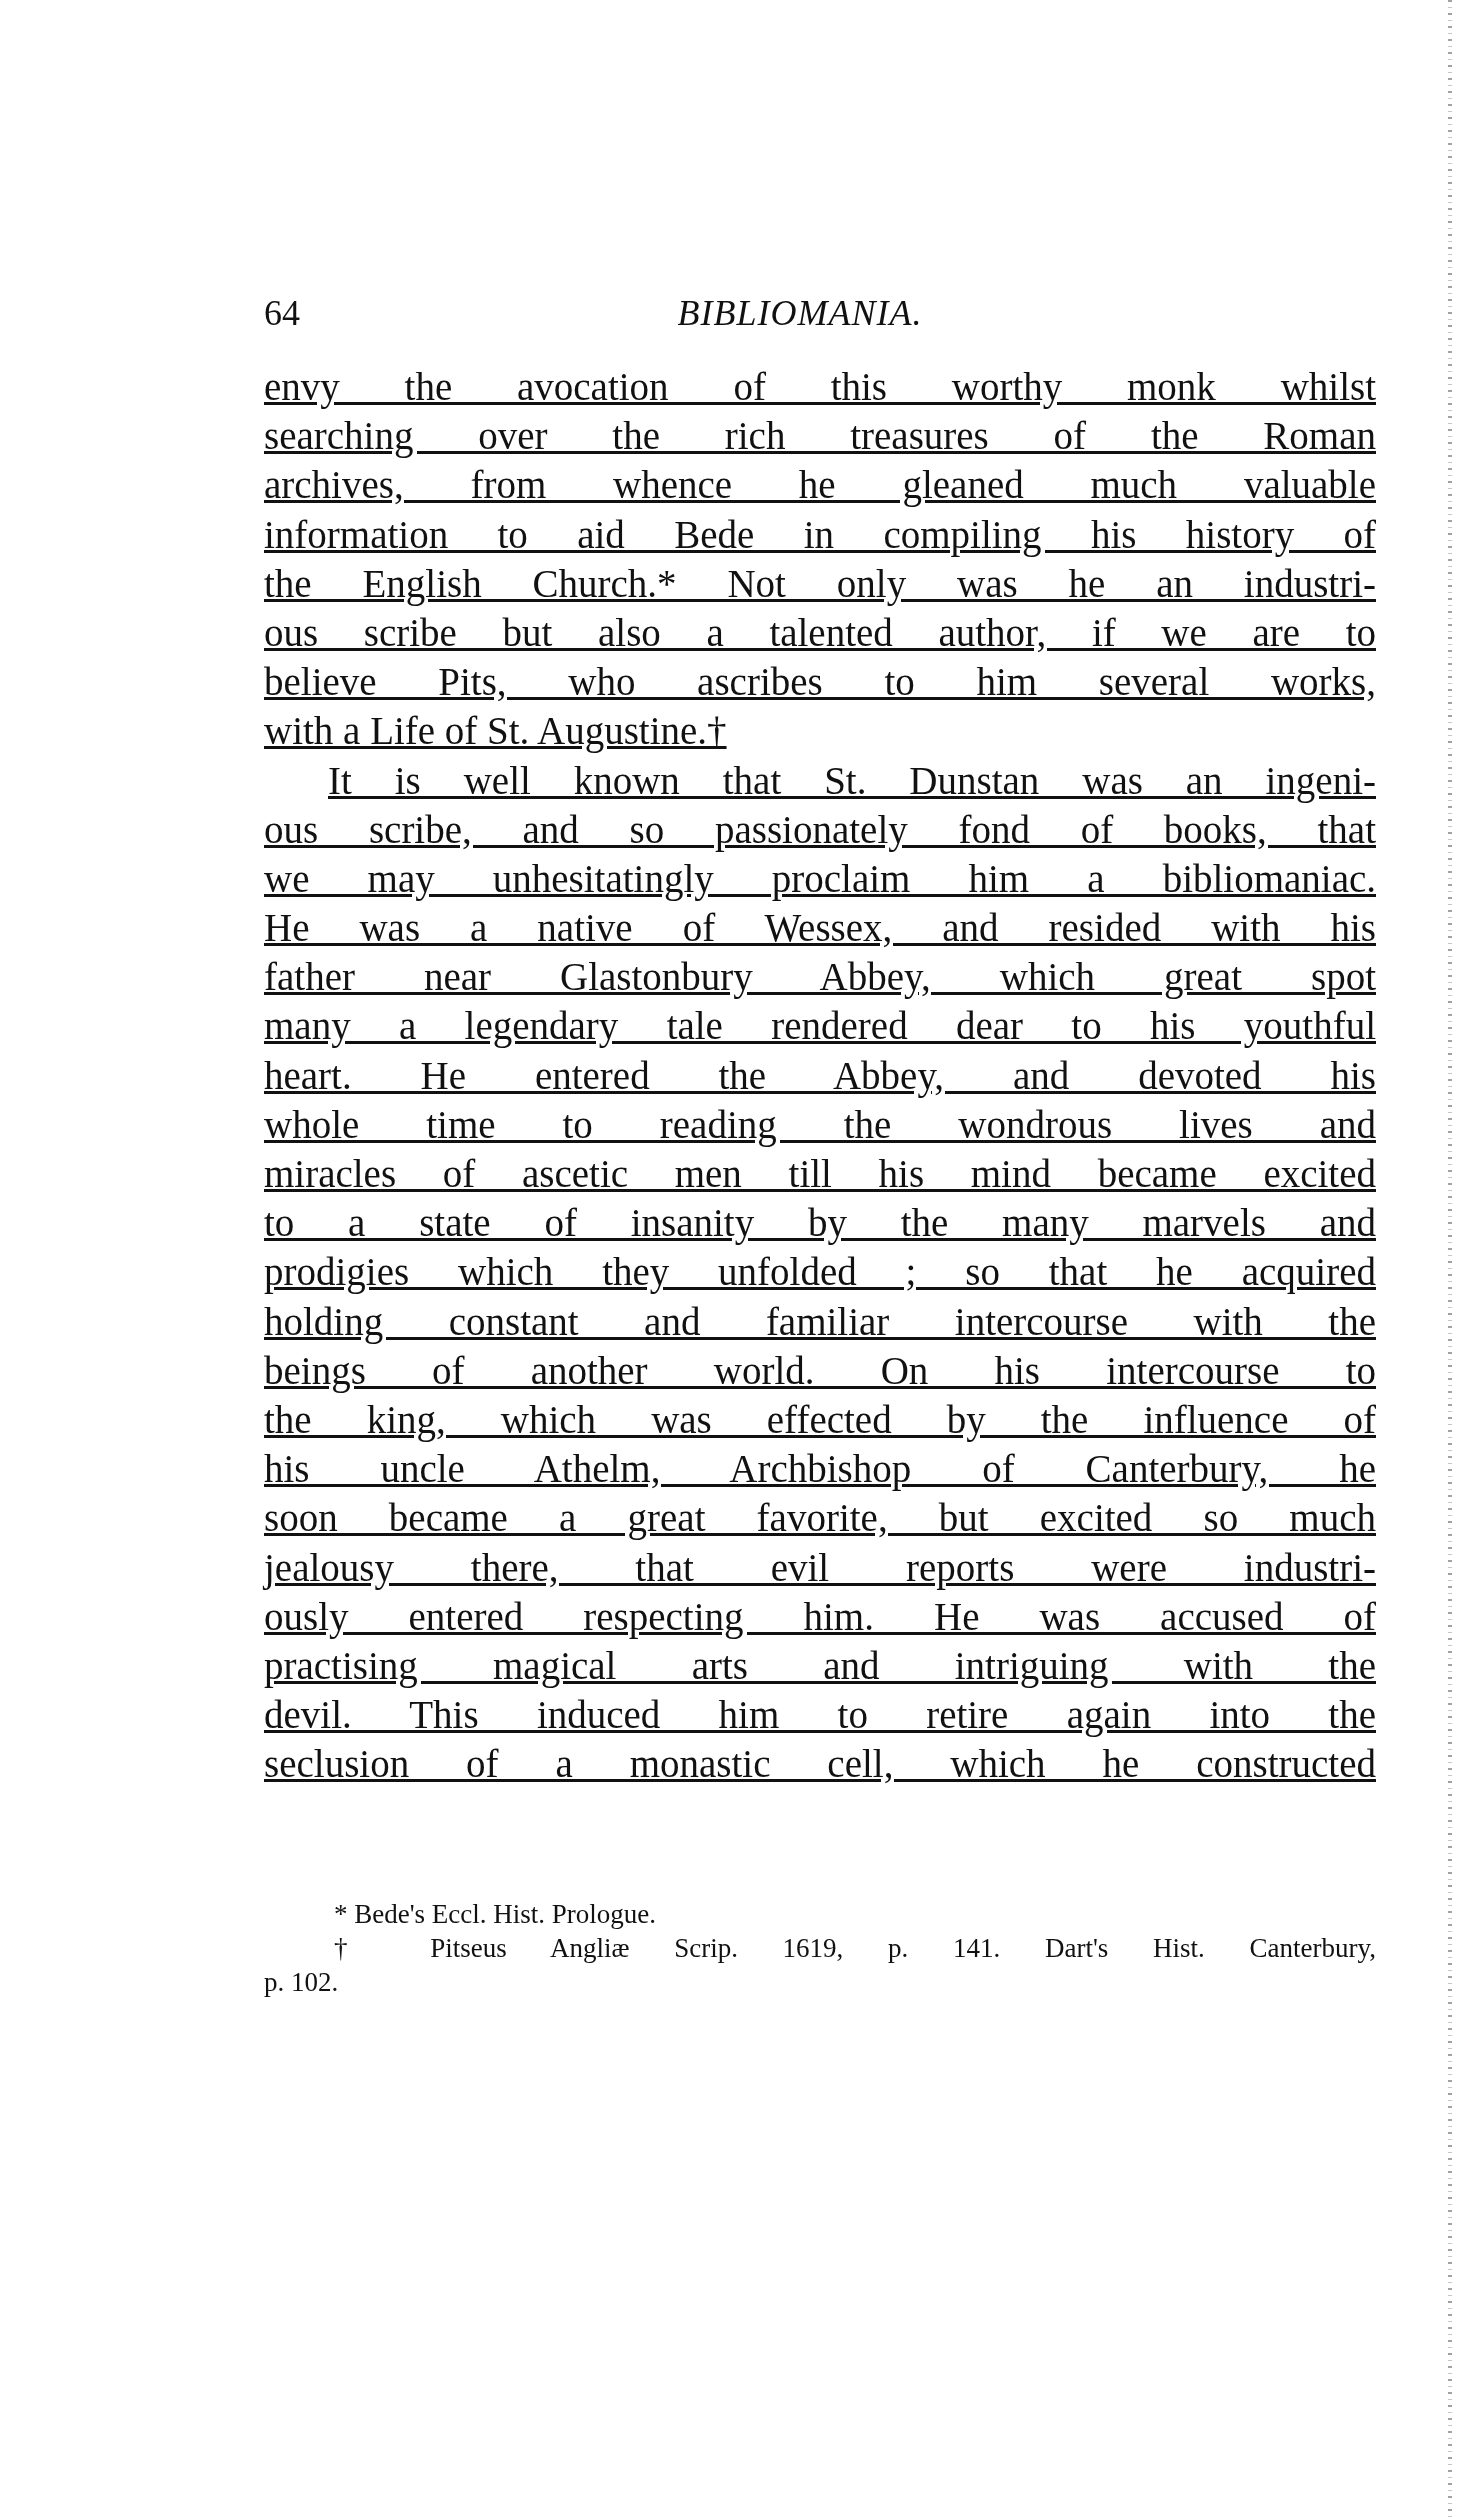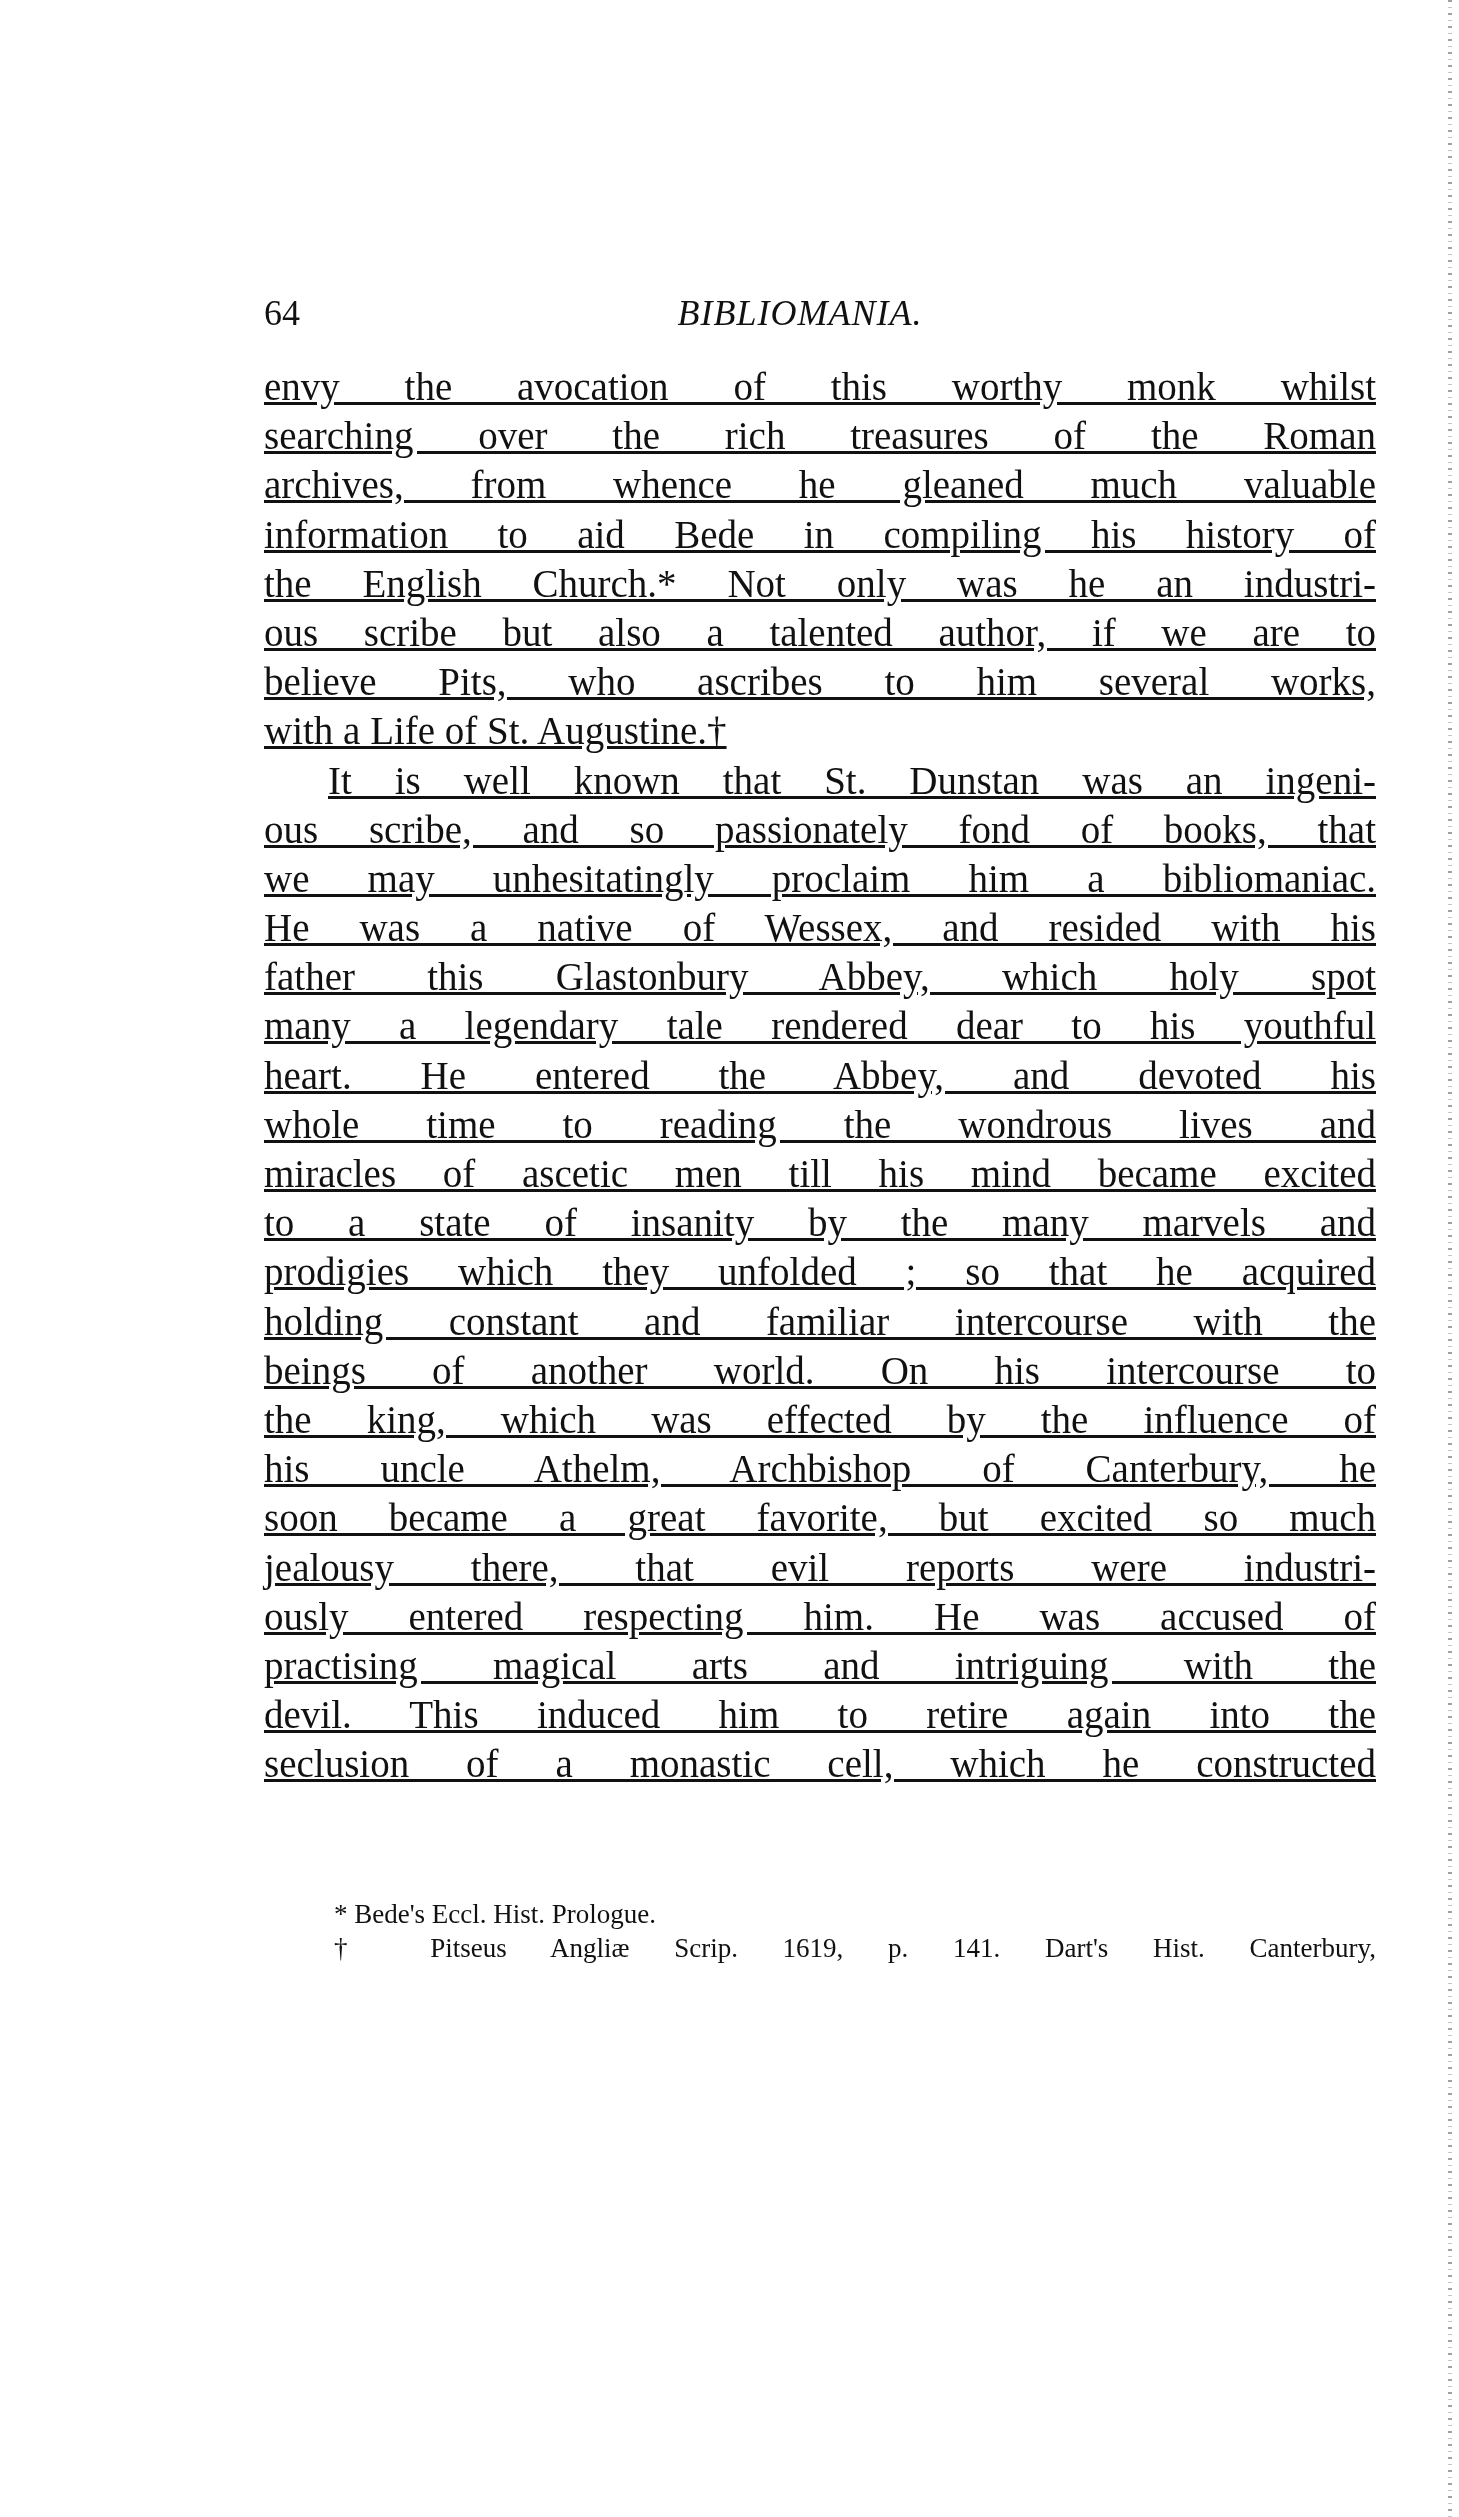--- a/index.html
+++ b/index.html
@@ -38,21 +38,21 @@
     <div class="line">archives, from whence he gleaned much valuable</div>
     <div class="line">information to aid Bede in compiling his history of</div>
     <div class="line">the English Church.* Not only was he an industri-</div>
     <div class="line">ous scribe but also a talented author, if we are to</div>
     <div class="line">believe Pits, who ascribes to him several works,</div>
     <div class="line last">with a Life of St. Augustine.†</div>
     <div class="line indent">It is well known that St. Dunstan was an ingeni-</div>
     <div class="line">ous scribe, and so passionately fond of books, that</div>
     <div class="line">we may unhesitatingly proclaim him a bibliomaniac.</div>
     <div class="line">He was a native of Wessex, and resided with his</div>
-    <div class="line">father this Glastonbury Abbey, which holy spot</div>
+    <div class="line">father near Glastonbury Abbey, which great spot</div>
     <div class="line">many a legendary tale rendered dear to his youthful</div>
     <div class="line">heart. He entered the Abbey, and devoted his</div>
     <div class="line">whole time to reading the wondrous lives and</div>
     <div class="line">miracles of ascetic men till his mind became excited</div>
     <div class="line">to a state of insanity by the many marvels and</div>
     <div class="line">prodigies which they unfolded ; so that he acquired</div>
     <div class="line">holding constant and familiar intercourse with the</div>
     <div class="line">beings of another world. On his intercourse to</div>
     <div class="line">the king, which was effected by the influence of</div>
     <div class="line">his uncle Athelm, Archbishop of Canterbury, he</div>
@@ -60,13 +60,14 @@
     <div class="line">jealousy there, that evil reports were industri-</div>
     <div class="line">ously entered respecting him. He was accused of</div>
     <div class="line">practising magical arts and intriguing with the</div>
     <div class="line">devil. This induced him to retire again into the</div>
     <div class="line">seclusion of a monastic cell, which he constructed</div>
   </div>
 
 <div class="foot" id="foot">
     <div class="fline ind">* Bede's Eccl. Hist. Prologue.</div>
     <div class="fline ind just">† Pitseus Angliæ Scrip. 1619, p. 141. Dart's Hist. Canterbury,</div>
+    <div class="fline">p. 102.</div>
   </div>
 
 </body></html>

